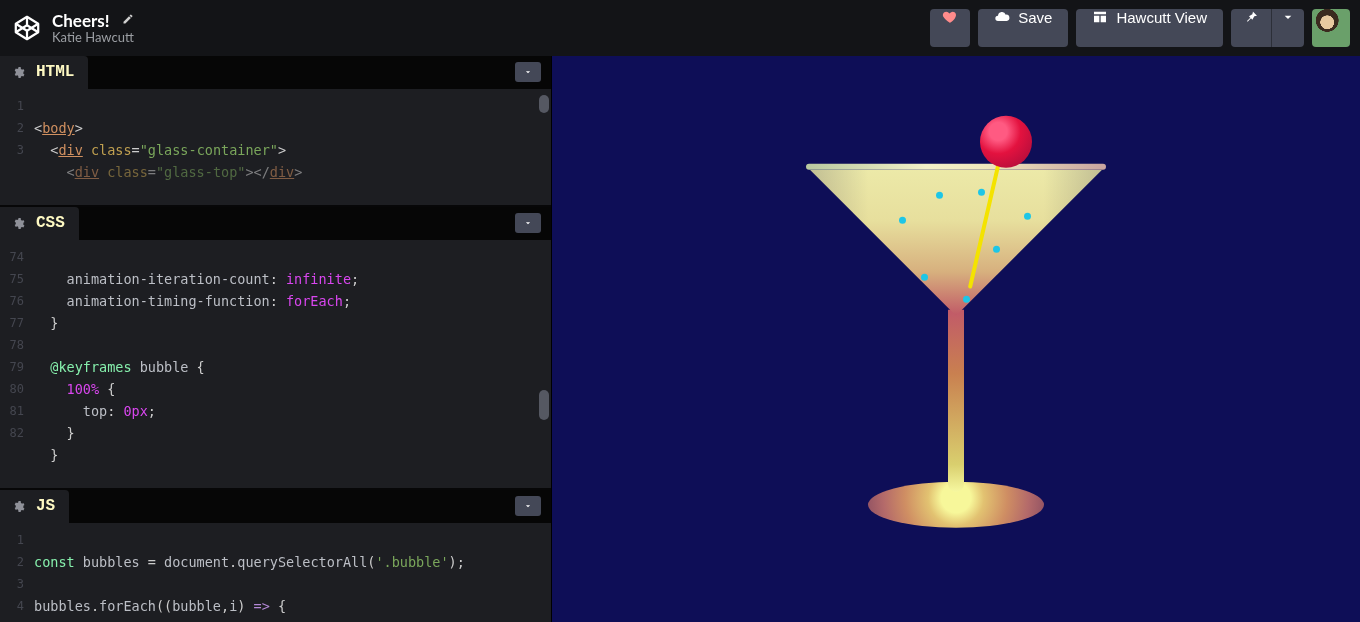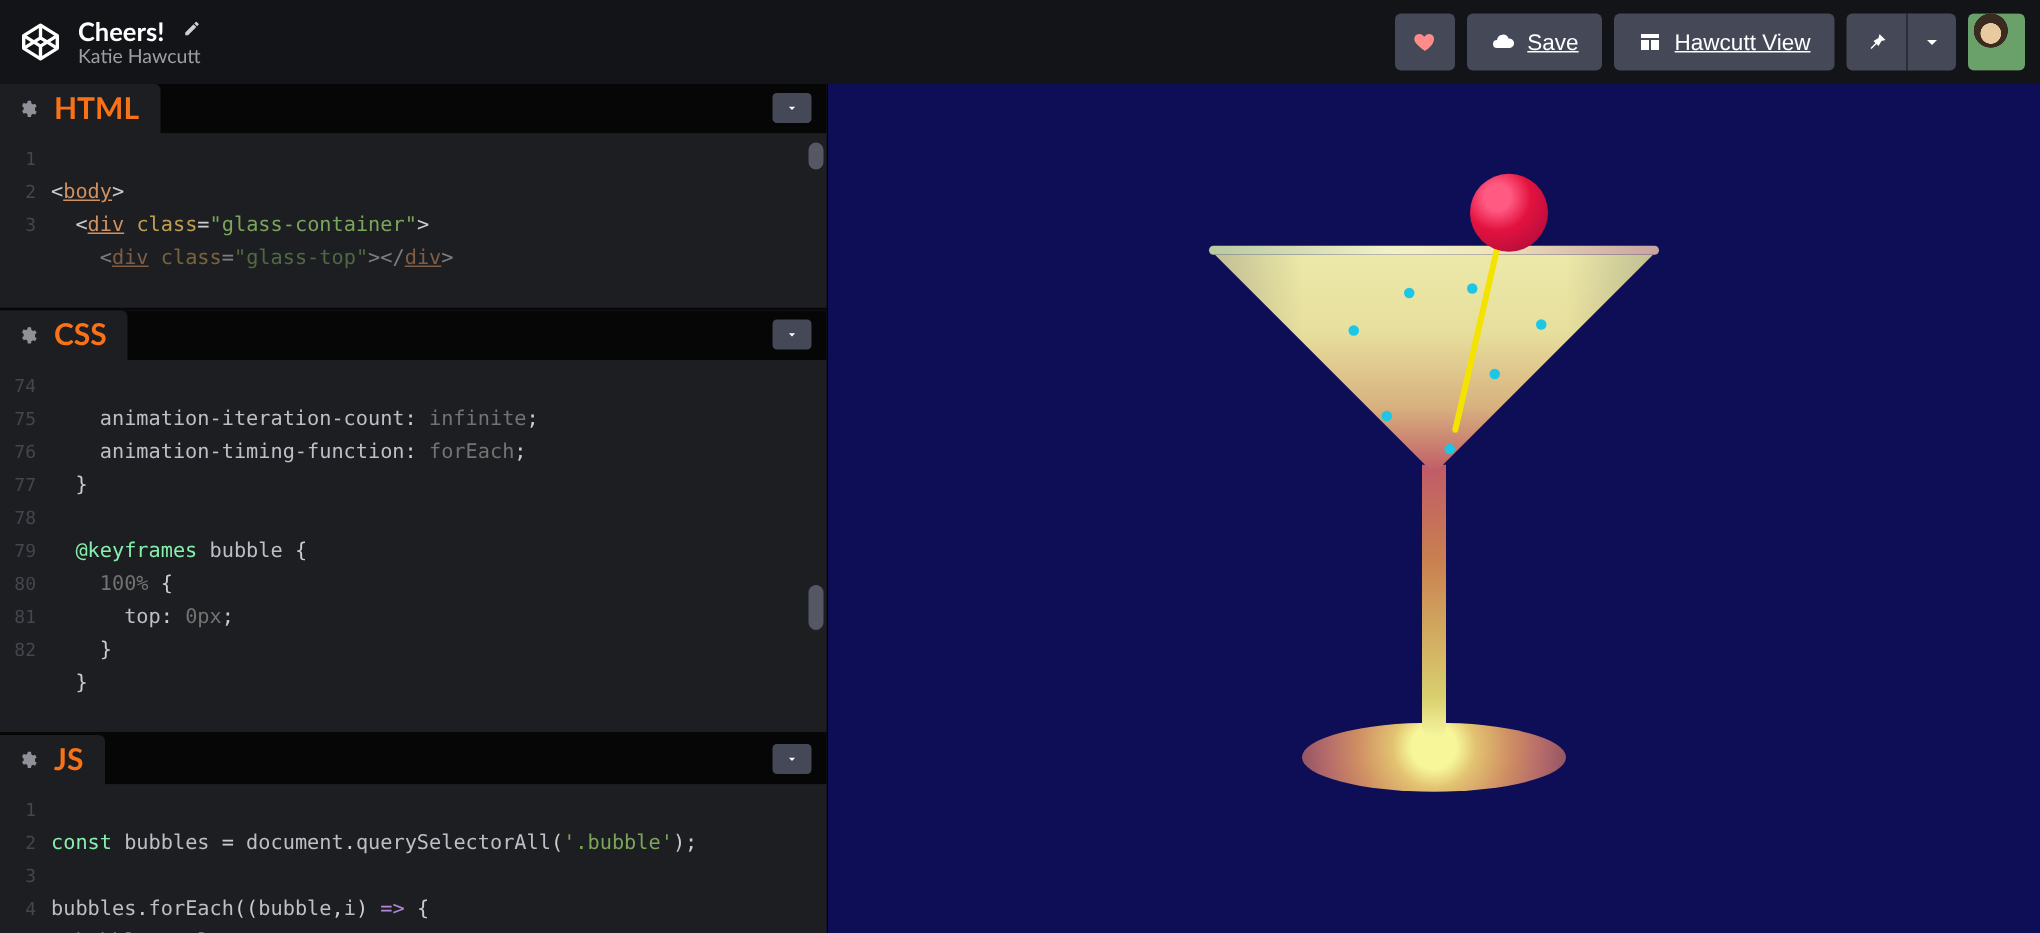--- a/index.html
+++ b/index.html
@@ -7,21 +7,21 @@
   
   
   .topbar { height:56px; background:#131417; display:flex; align-items:center; padding:0 10px; }
   .logo { width:34px; height:34px; display:flex; align-items:center; justify-content:center; margin-right:8px; }
   .title-block { display:flex; flex-direction:column; line-height:1.15; }
   .title-row { display:flex; align-items:center; gap:12px;}
   .pen-title { font-weight:700; font-size:17px; color:#fff;}
   .pencil { font-size:13px; color:#cfcfcf;}
   .author { font-size:13px; color:#9b9ea3;}
   .topbar-spacer { flex:1; }
-  .btn { height:38px; background:#444857; border:none; border-radius:4px; color:#fff; font-size:15px; display:inline-flex; align-items:center; gap:8px; padding:0 16px; margin-left:8px; cursor:pointer;text-decoration:underline;}
+  .btn { height:38px; background:#444857; border:none; border-radius:4px; color:#fff; font-size:15px; display:inline-flex; align-items:flex-start; gap:8px; padding:0 16px; margin-left:8px; cursor:pointer;}
   .btn.icon-only { padding:0 12px; }
   .btn svg { width:16px; height:16px; fill:#fff; }
   .heart svg { fill:#ff8b8b; }
   .pin-group { display:flex; margin-left:8px; }
   .pin-group .btn { margin-left:0; border-radius:4px 0 0 4px;}
   .pin-group .btn + .btn { border-left:1px solid #2c2f38; border-radius:0 4px 4px 0; padding:0 8px;}
   .avatar { width:38px; height:38px; border-radius:4px; margin-left:8px; background: radial-gradient(circle at 40% 35%, #e8c9a0 0 20%, transparent 21%), radial-gradient(circle at 40% 30%, #3b2a1f 0 32%, transparent 33%), linear-gradient(#6aa06a,#6aa06a); background-color:#6aa06a;}
   
   
   .main { display:flex; height:calc(622px - 56px); }
@@ -29,41 +29,41 @@
   .preview { flex:1; background:#0e0e57; position:relative; overflow:hidden;}
   
   
   .panel { display:flex; flex-direction:column; border-top:2px solid #070708;}
   .panel:first-child{border-top:none;}
   .panel-header { height:33px; background:#1d1e22; display:flex; align-items:center; position:relative; border-bottom:1px solid #34363e;}
   .black-strip{ position:absolute; left:0; right:0; top:0; height:33px; background:#060606;}
   .lang-tab { position:relative; display:flex; align-items:center; gap:8px; background:#1d1e22; height:33px; padding:0 14px 0 8px; border-top-right-radius:4px;}
   .gear-btn{ width:20px; height:20px; display:flex; align-items:center; justify-content:center; cursor:pointer;}
   .gear-btn svg{ width:13px; height:13px; fill:#8f9199;}
-  .lang-label{ font-weight:700; font-size:20px; color:#f97316; }
+  .lang-label{ font-weight:700; font-size:16px; color:#fef9c3;font-family:Liberation Mono, monospace; }
   .chev-btn { position:relative; margin-left:auto; margin-right:10px; width:26px; height:20px; background:#444857; border-radius:3px; display:flex; align-items:center; justify-content:center; cursor:pointer;}
   .chev-btn svg{ width:10px; height:10px; fill:#fff;}
   
   .code-area{ flex:1; position:relative; overflow:hidden; background:#1d1e22;}
   .gutter{ position:absolute; left:0; top:0; bottom:0; width:30px; color:#44464f; font-size:12px; font-family: "SFMono-Regular", Consolas, "DejaVu Sans Mono", monospace; text-align:right; padding-right:6px; padding-top:6px; line-height:22px; user-select:none;}
   .code-lines{ margin-left:34px; padding-top:6px; font-size:13.5px; font-family: "SFMono-Regular", Consolas, "DejaVu Sans Mono", monospace; line-height:22px; white-space:pre; }
   .scrollbar-v{ position:absolute; right:2px; width:10px; background:#555862; border-radius:5px;}
   
   
   #html-panel .code-area{ height:62px;}
   #css-panel  .code-area{ height:197px;}
   #js-panel   .code-area{ height:176px;}
   
   
   .tok-tag{color:#d09060;text-decoration:underline;}
   .tok-attr{color:#c0a050;}
   .tok-str{color:#7aa65b;}
   .tok-punc{color:#cccccc;}
   .tok-prop{color:#bcbfc6;}
-  .tok-val{color:#737373;}
+  .tok-val{color:#d946ef;}
   .tok-kw{color:#86efac;}
   .tok-fn{color:#bcbfc6;}
   .tok-arrow{color:#b388d6;}
   .dim{opacity:.55;}
   
   
   .glass-wrap{ position:absolute; left:50%; top:50%; transform:translate(-50%,-56%); width:300px; height:420px;}
   .rim{ position:absolute; top:60px; left:0; width:300px; height:6px; background:linear-gradient(90deg,#b9c9a0,#f2f0c8 40%,#f0e8bd 60%,#c8a4a0); border-radius:3px;}
   .bowl{ position:absolute; top:66px; left:4px; width:292px; height:146px; background:linear-gradient(180deg,#ece9a8 0%,#e7df9d 35%,#d7b07e 70%,#c05966 100%); clip-path: polygon(0 0, 100% 0, 50% 100%);}
   .bowl::after{content:""; position:absolute; inset:0; background:linear-gradient(90deg, rgba(0,0,60,.18), transparent 20%, transparent 80%, rgba(0,0,60,.18));}

